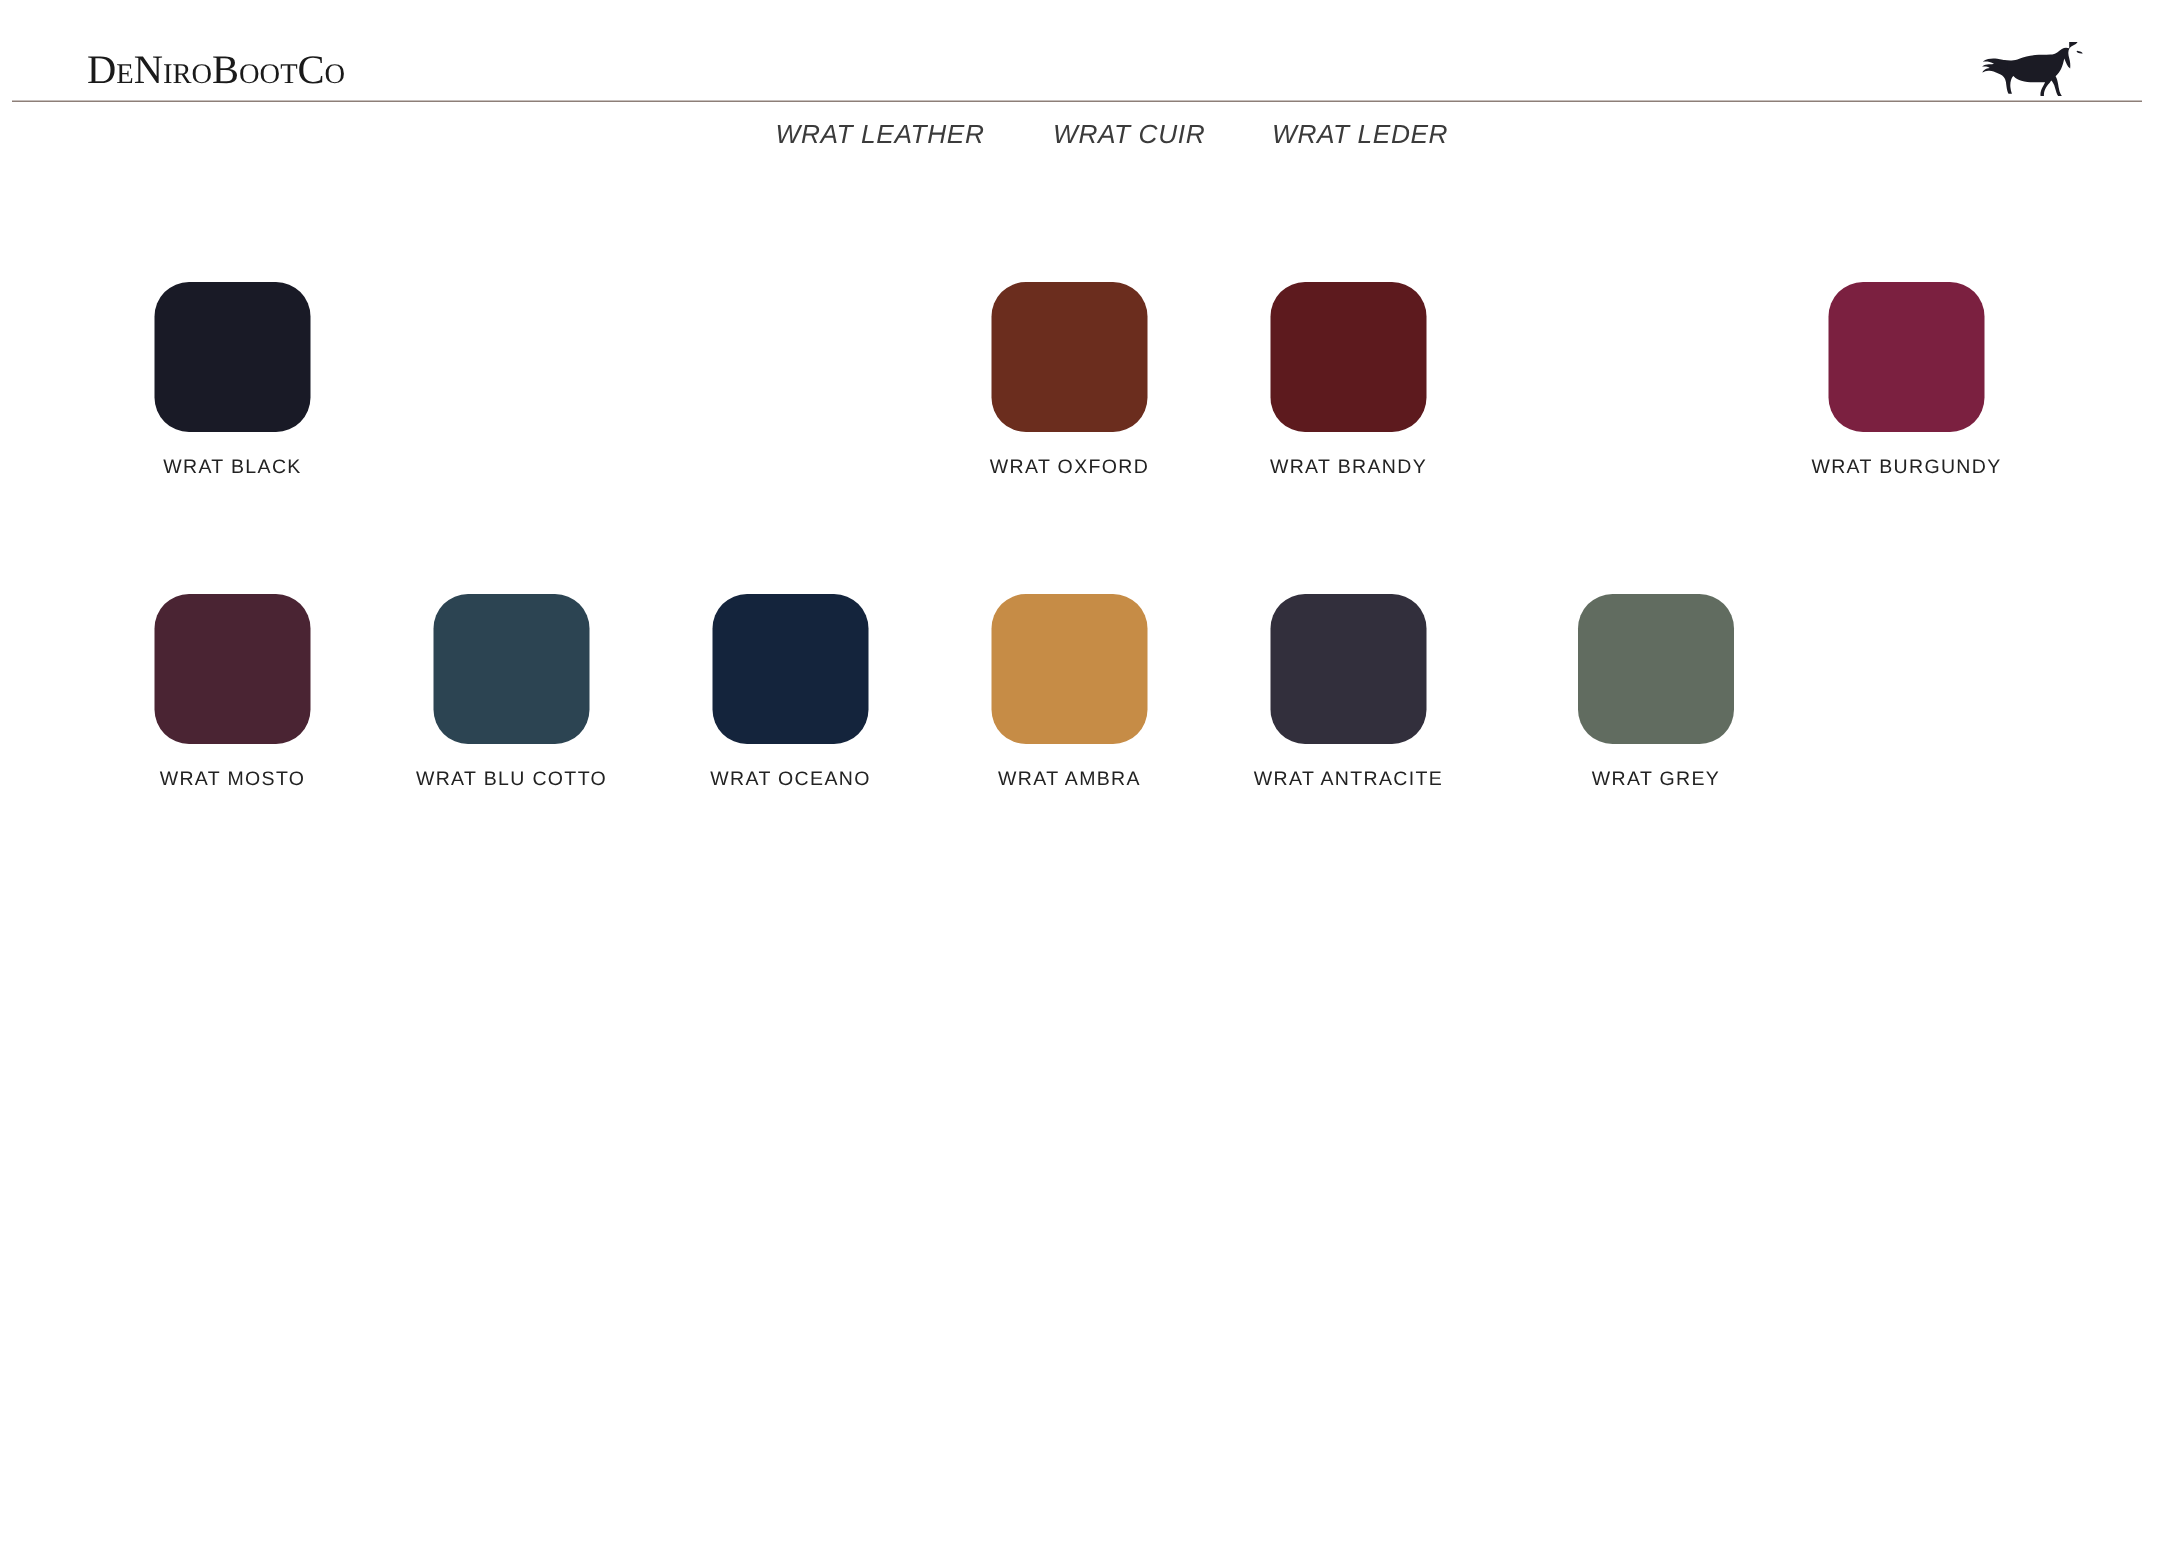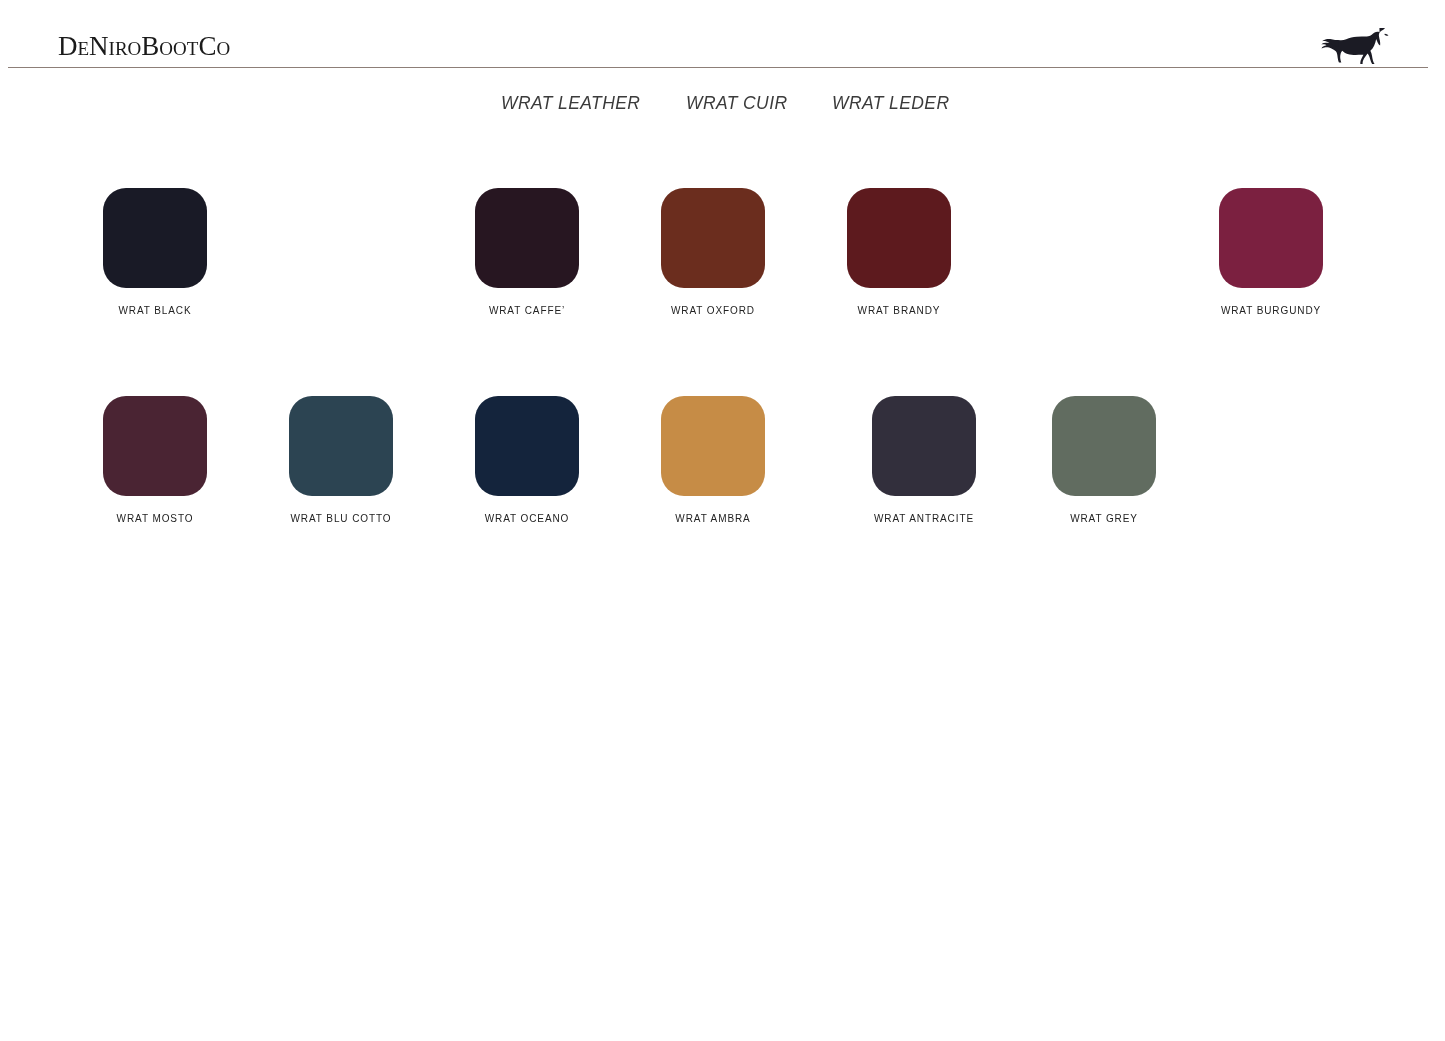--- a/index.html
+++ b/index.html
@@ -49,25 +49,24 @@
     left: 8px;
     top: 67px;
     width: 1420px;
     height: 0;
     border-top: 1.6px solid #8d7f78;
   }
 
   
   .lang-row {
     position: absolute;
-    left: 0;
+    left: 16px;
     top: 76px;
     width: 1300px;
     height: 28px;
-    margin-top: 14px;
   }
   .lang-item {
     position: absolute;
     top: 0;
     font-size: 17.5px;
     line-height: 26px;
     font-style: italic;
     color: #3b3b3b;
     letter-spacing: 0.4px;
     white-space: nowrap;
@@ -96,21 +95,21 @@
     width: 104px;
     height: 100px;
     border-radius: 23px;
   }
   .swatch-label {
     position: absolute;
     top: 113px;
     left: -40px;
     width: 184px;
     text-align: center;
-    font-size: 10px;
+    font-size: 13px;
     line-height: 20px;
     color: #222222;
     letter-spacing: 0.9px;
     white-space: nowrap;
   }
 </style>
 </head>
 <body>
 
 <div class="header">
@@ -152,24 +151,20 @@
   <div class="lang-item lang-0">WRAT LEATHER</div>
   <div class="lang-item lang-1">WRAT CUIR</div>
   <div class="lang-item lang-2">WRAT LEDER</div>
 </div>
 
 <div class="swatch-grid" id="swatch-grid">
     <div class="swatch-cell" style="left: 103px; top: 188px;">
       <div class="swatch-chip" style="background: rgb(25, 26, 38);"></div>
       <div class="swatch-label">WRAT BLACK</div>
     </div>
-    <div class="swatch-cell" style="left: 475px; top: 188px;">
-      <div class="swatch-chip" style="background: rgb(39, 22, 33);"></div>
-      <div class="swatch-label">WRAT CAFFE’</div>
-    </div>
     <div class="swatch-cell" style="left: 661px; top: 188px;">
       <div class="swatch-chip" style="background: rgb(107, 45, 30);"></div>
       <div class="swatch-label">WRAT OXFORD</div>
     </div>
     <div class="swatch-cell" style="left: 847px; top: 188px;">
       <div class="swatch-chip" style="background: rgb(93, 26, 30);"></div>
       <div class="swatch-label">WRAT BRANDY</div>
     </div>
     <div class="swatch-cell" style="left: 1219px; top: 188px;">
       <div class="swatch-chip" style="background: rgb(123, 32, 64);"></div>
@@ -184,21 +179,21 @@
       <div class="swatch-label">WRAT BLU COTTO</div>
     </div>
     <div class="swatch-cell" style="left: 475px; top: 396px;">
       <div class="swatch-chip" style="background: rgb(20, 36, 60);"></div>
       <div class="swatch-label">WRAT OCEANO</div>
     </div>
     <div class="swatch-cell" style="left: 661px; top: 396px;">
       <div class="swatch-chip" style="background: rgb(198, 140, 70);"></div>
       <div class="swatch-label">WRAT AMBRA</div>
     </div>
-    <div class="swatch-cell" style="left: 872px; top: 396px;">
+    <div class="swatch-cell" style="left: 847px; top: 396px;">
       <div class="swatch-chip" style="background: rgb(50, 47, 60);"></div>
       <div class="swatch-label">WRAT ANTRACITE</div>
     </div>
     <div class="swatch-cell" style="left: 1052px; top: 396px;">
       <div class="swatch-chip" style="background: rgb(97, 108, 96);"></div>
       <div class="swatch-label">WRAT GREY</div>
     </div>
   </div>
 
 </body></html>

